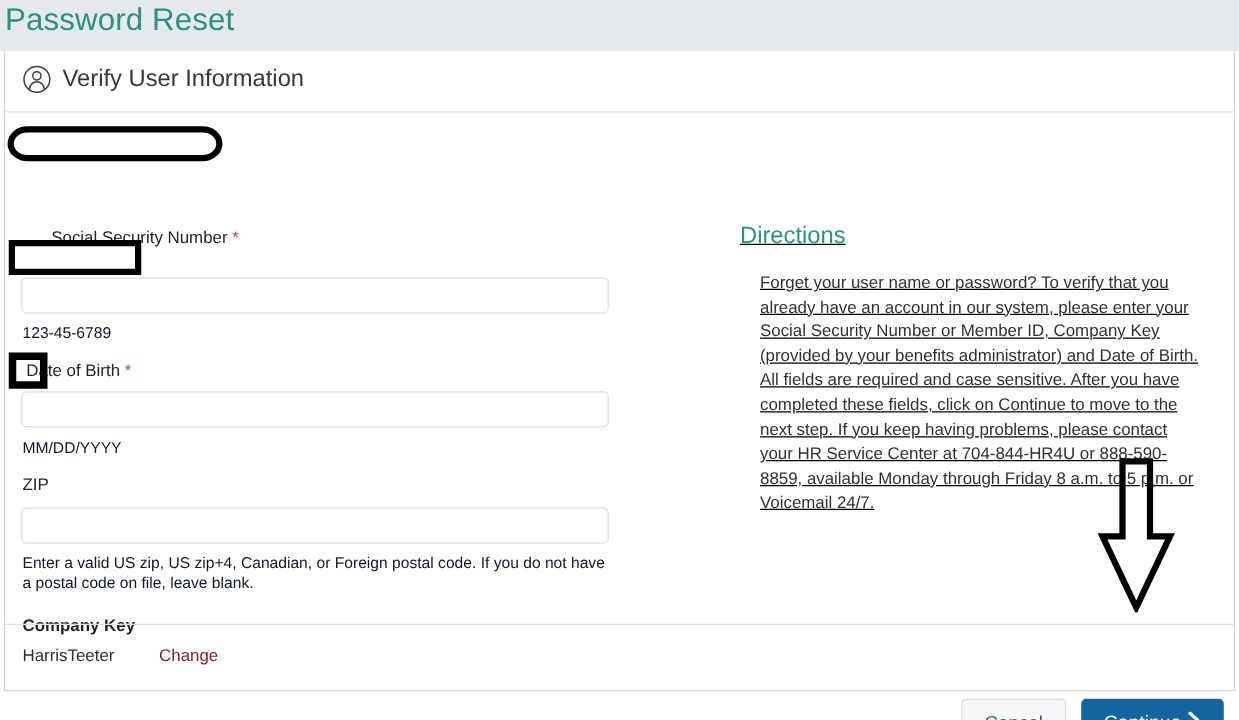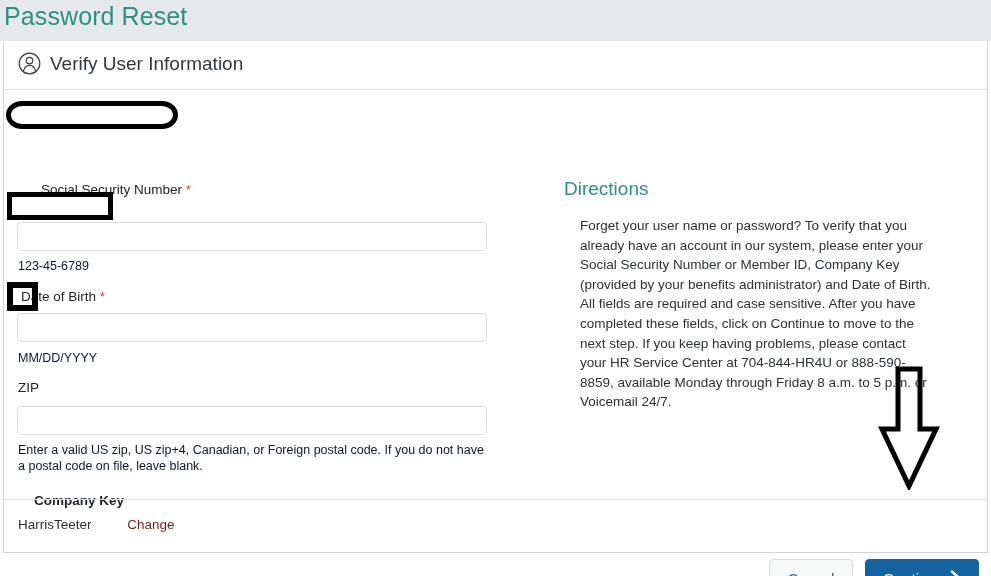--- a/index.html
+++ b/index.html
@@ -130,44 +130,44 @@
   #zip-input   { top: 316px; }
   #zip-helper  { top: 352px; width: 475px; }
 
   #company-key-label {
     position: absolute;
     left: 14px;
     top: 403px;
     font-size: 13.5px;
     font-weight: bold;
     color: #1f2225;
-    margin-left: 16px;
   }
   #company-key-row {
     position: absolute;
     left: 14px;
     top: 427px;
     font-size: 13.5px;
     color: #2d3134;
     white-space: nowrap;
   }
   #company-key-value { color: #2d3134; }
   #company-key-change {
     color: #7f1d1d;
     margin-left: 32px;
     text-decoration: none;
     cursor: pointer;
   }
 
   
   #directions {
     position: absolute;
-    left: 560px;
+    left: 588px;
     top: 88px;
     width: 385px;
+    text-decoration: underline;
   }
   #directions-title {
     font-size: 19px;
     color: #2a9183;
     font-weight: 400;
     margin: 0 0 14px 0;
     line-height: 22px;
   }
   #directions-body {
     font-size: 13.5px;

